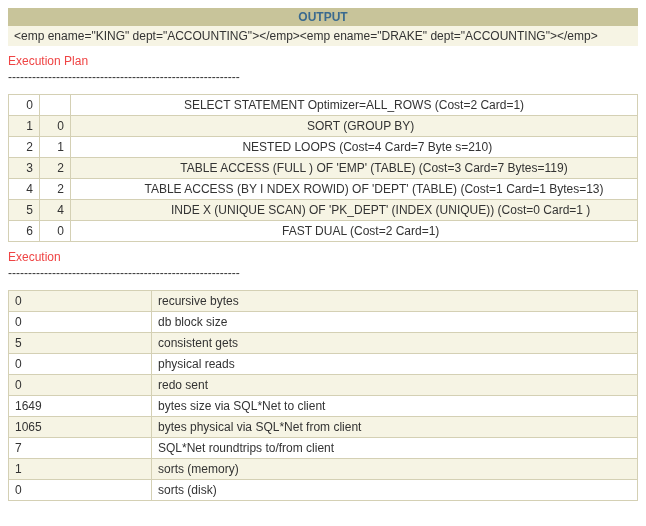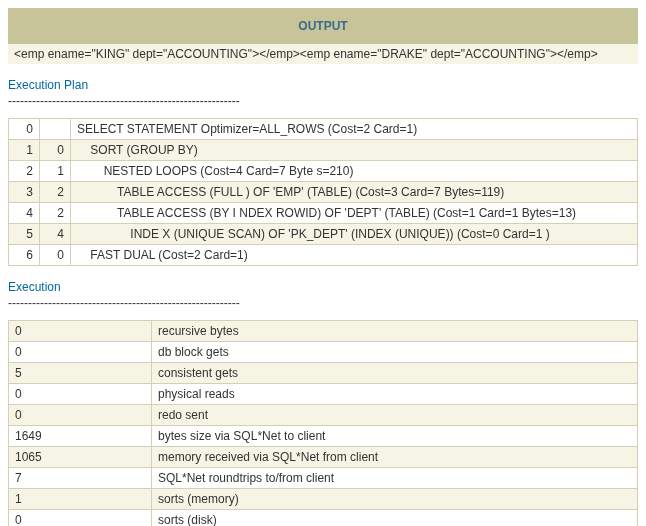--- a/index.html
+++ b/index.html
@@ -9,34 +9,34 @@
     font-size: 12px;
     color: #333333;
     background: #ffffff;
     width: 630px;
   }
   .output-header {
     background: #c8c49a;
     color: #3a6a8f;
     font-weight: bold;
     text-align: center;
-    padding: 11px 0;
+    padding: 2px 0;
     font-size: 12px;
   }
   .output-row {
     background: #f6f4e4;
     padding: 3px 6px;
     font-size: 12px;
     color: #333;
   }
   .section-label {
-    margin-top: 14px;
+    margin-top: 8px;
     margin-bottom: 0;
     font-size: 12px;
-    color: #0369a1;
+    color: #ef4444;
   }
   .dashes {
     font-size: 12px;
     color: #333;
     letter-spacing: 0;
     margin-bottom: 10px;
     margin-top: 2px;
     font-family: Arial, Helvetica, sans-serif;
   }
   table {
@@ -55,20 +55,21 @@
   table.plan tr:nth-child(odd) td {
     background: #ffffff;
   }
   table.plan td.num {
     width: 18px;
     text-align: right;
     color: #333;
   }
   table.plan td.op {
     white-space: pre;
+    text-align: center;
   }
   table.stats td {
     border: 1px solid #d4d0b4;
     padding: 3px 6px;
     font-size: 12px;
   }
   table.stats tr:nth-child(odd) td {
     background: #f6f4e4;
   }
   table.stats tr:nth-child(even) td {
@@ -131,41 +132,41 @@
 <div class="dashes">----------------------------------------------------------</div>
 
 <table class="stats">
   <tbody id="stats-body">
       <tr>
         <td class="val">0</td>
         <td>recursive bytes</td>
       </tr>
       <tr>
         <td class="val">0</td>
-        <td>db block gets</td>
+        <td>db block size</td>
       </tr>
       <tr>
         <td class="val">5</td>
         <td>consistent gets</td>
       </tr>
       <tr>
         <td class="val">0</td>
         <td>physical reads</td>
       </tr>
       <tr>
         <td class="val">0</td>
         <td>redo sent</td>
       </tr>
       <tr>
         <td class="val">1649</td>
         <td>bytes size via SQL*Net to client</td>
       </tr>
       <tr>
         <td class="val">1065</td>
-        <td>memory received via SQL*Net from client</td>
+        <td>bytes physical via SQL*Net from client</td>
       </tr>
       <tr>
         <td class="val">7</td>
         <td>SQL*Net roundtrips to/from client</td>
       </tr>
       <tr>
         <td class="val">1</td>
         <td>sorts (memory)</td>
       </tr>
       <tr>

